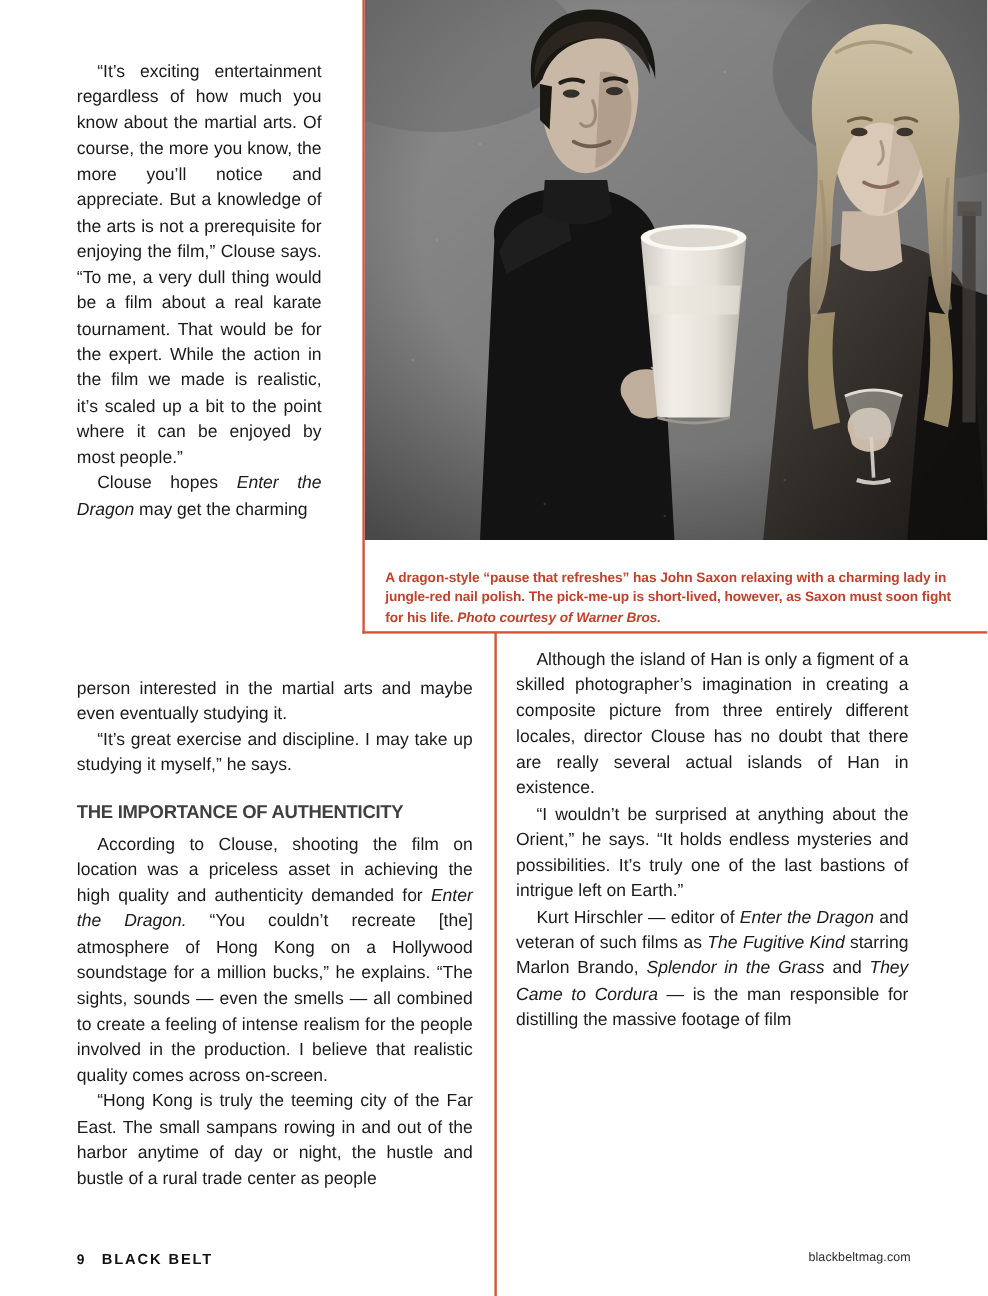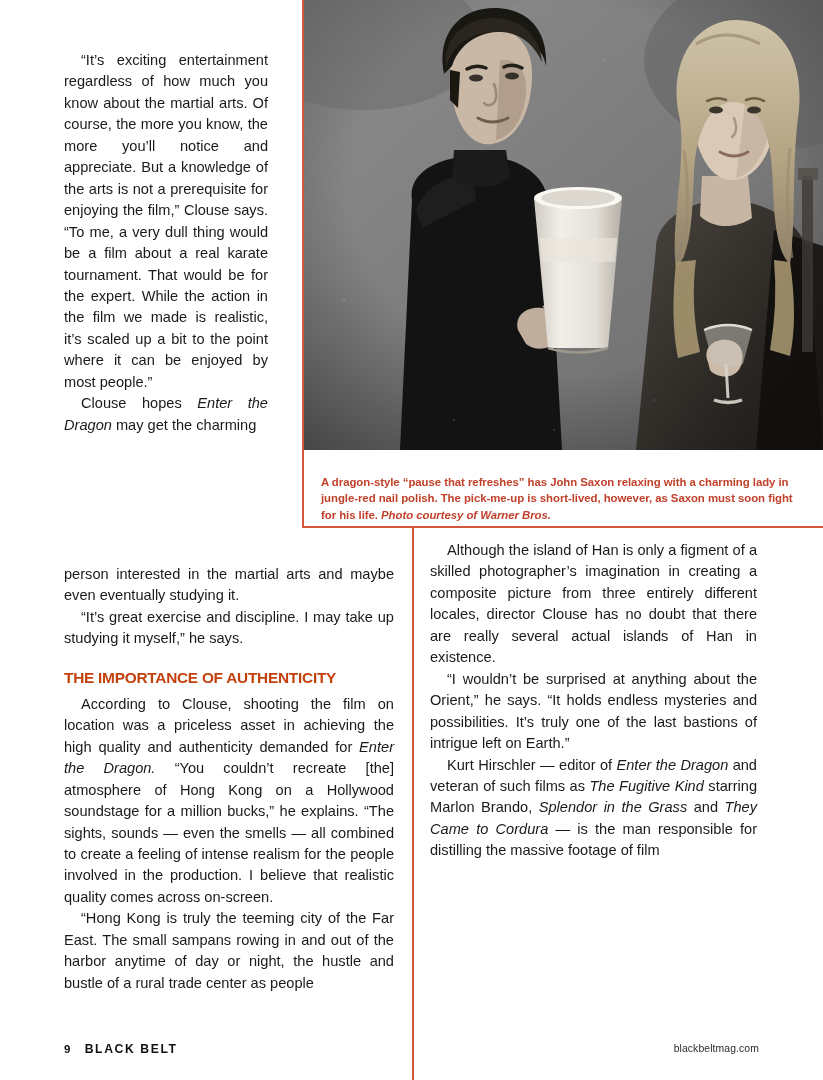--- a/index.html
+++ b/index.html
@@ -79,21 +79,21 @@
     width: 330px;
     margin-top: 28px;
   }
   
   #col-right {
     left: 430px; top: 540px;
     width: 327px;
   }
 
   .section-head {
-    color: #c2410c;
+    color: #404040;
     font-family: "Liberation Sans", sans-serif;
     font-weight: bold;
     font-size: 15.4px;
     line-height: 18px;
     letter-spacing: -0.25px;
     text-align: left;
     text-indent: 0;
   }
   .sp-before { margin-top: 19px !important; }
   .sp-after  { margin-bottom: 7px !important; }

